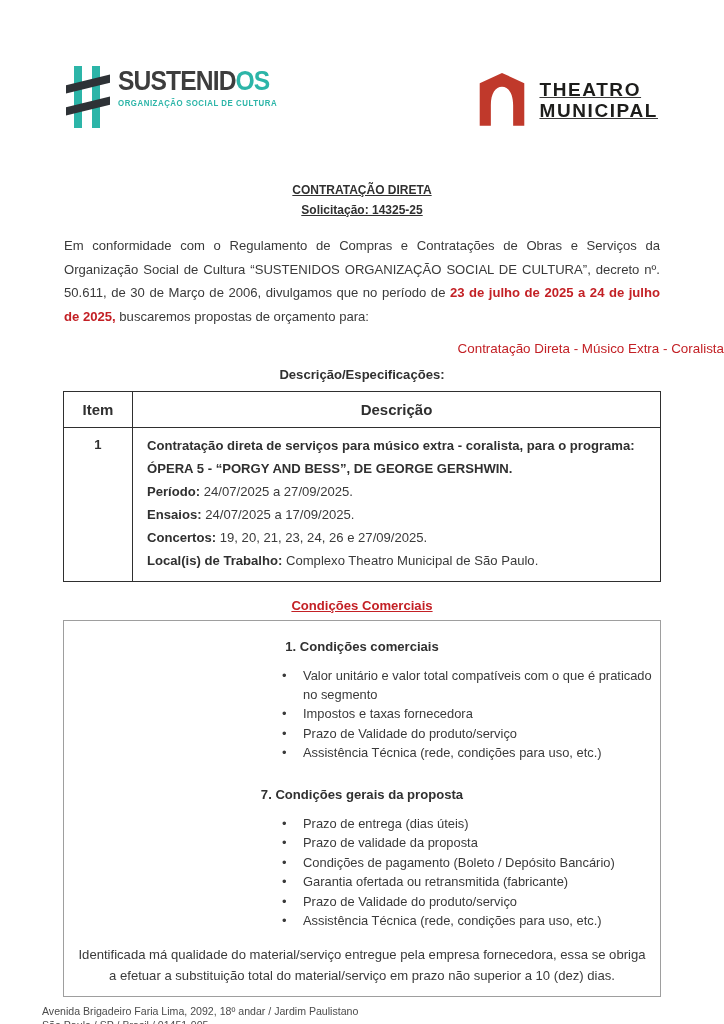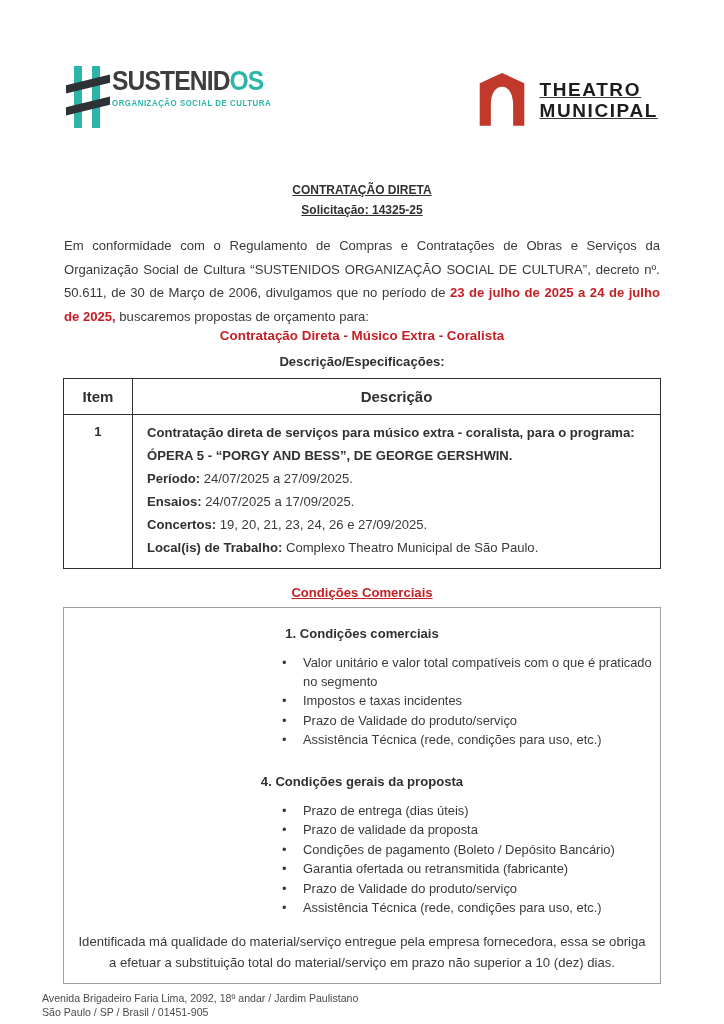--- a/index.html
+++ b/index.html
@@ -3,39 +3,39 @@
 <meta charset="utf-8">
 <style>
   html,body { margin:0; padding:0; background:#ffffff; }
   .page {
     position:relative; width:724px; height:1024px; background:#ffffff;
     font-family:"Liberation Sans", sans-serif; color:#3a3a3a; overflow:hidden;
   }
 
   
   .header { display:flex; justify-content:space-between; align-items:flex-start; padding:66px 66px 0 66px; }
-  .s-logo { display:flex; gap:2px; align-items:flex-start; }
+  .s-logo { display:flex; gap:8px; align-items:flex-start; }
   .s-text { display:flex; flex-direction:column; }
   .s-name { font-size:28px; font-weight:bold; color:#3d3d3d; letter-spacing:-1px;
             transform:scaleX(0.88); transform-origin:left top; line-height:30px; }
   .s-name .accent { color:#2cb5a8; }
   .s-tagline { font-size:8.2px; font-weight:bold; color:#2cb5a8; letter-spacing:0.55px;
                margin-top:3px; transform:scaleX(0.96); transform-origin:left top; white-space:nowrap; }
   .t-logo { display:flex; gap:11px; align-items:center; margin-top:3px;text-decoration:underline; }
   .t-text { font-size:19px; font-weight:bold; color:#1d1d1b; letter-spacing:1.6px; line-height:21px; }
 
   
   .doc-title { text-align:center; margin-top:48px; font-weight:bold; font-size:12px; line-height:20px; color:#303030; }
   .doc-title .u { text-decoration:underline; }
 
   
   .intro { margin:14px 64px 0 64px; text-align:justify; font-size:13.1px; line-height:23.5px; color:#3a3a3a; }
   .intro .highlight { color:#c32025; font-weight:bold; }
 
-  .subject { text-align:center; color:#c32025; font-weight:bold; font-size:13.4px; }
+  .subject { text-align:right; color:#c32025; font-weight:normal; font-size:13.4px; margin-top:13px; }
   .spec-heading { text-align:center; font-weight:bold; font-size:13.1px; color:#303030; margin-top:11px; }
 
   
   .spec-table { width:598px; margin:9px auto 0 auto; border-collapse:collapse; table-layout:fixed; }
   .spec-table th, .spec-table td { border:1.5px solid #2f2f2f; }
   .spec-table th { font-size:15px; color:#303030; padding:9px 4px; text-align:center; }
   .col-item { width:60px; }
   .item-cell { text-align:center; vertical-align:top; font-weight:bold; font-size:13.1px; padding-top:9px; color:#303030; }
   .desc-cell { padding:6px 14px 9px 14px; font-size:13.1px; line-height:23px;margin-top:40px; }
   .desc-bold { font-weight:bold; color:#303030; }
@@ -122,26 +122,26 @@
     </tr>
   </tbody>
     </table>
 
   <div class="cc-heading">Condições Comerciais</div>
 
   <div class="cc-box">
     <div class="cc-sec-title">1. Condições comerciais</div>
     <ul class="cc-list">
       <li>Valor unitário e valor total compatíveis com o que é praticado no segmento</li>
-      <li>Impostos e taxas incidentes</li>
+      <li>Impostos e taxas fornecedora</li>
       <li>Prazo de Validade do produto/serviço</li>
       <li>Assistência Técnica (rede, condições para uso, etc.)</li>
     </ul>
 
-    <div class="cc-sec-title second">4. Condições gerais da proposta</div>
+    <div class="cc-sec-title second">7. Condições gerais da proposta</div>
     <ul class="cc-list">
       <li>Prazo de entrega (dias úteis)</li>
       <li>Prazo de validade da proposta</li>
       <li>Condições de pagamento (Boleto / Depósito Bancário)</li>
       <li>Garantia ofertada ou retransmitida (fabricante)</li>
       <li>Prazo de Validade do produto/serviço</li>
       <li>Assistência Técnica (rede, condições para uso, etc.)</li>
     </ul>
 
     <div class="cc-note">Identificada má qualidade do material/serviço entregue pela empresa fornecedora, essa se obriga a efetuar a substituição total do material/serviço em prazo não superior a 10 (dez) dias.</div>

